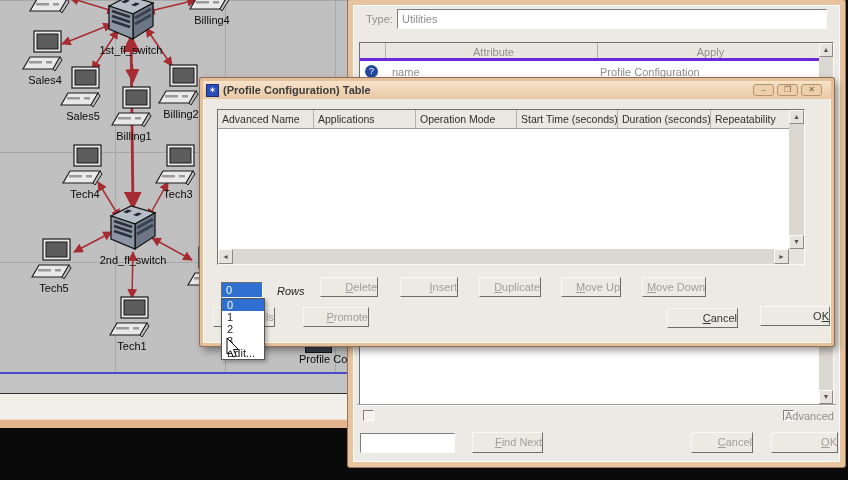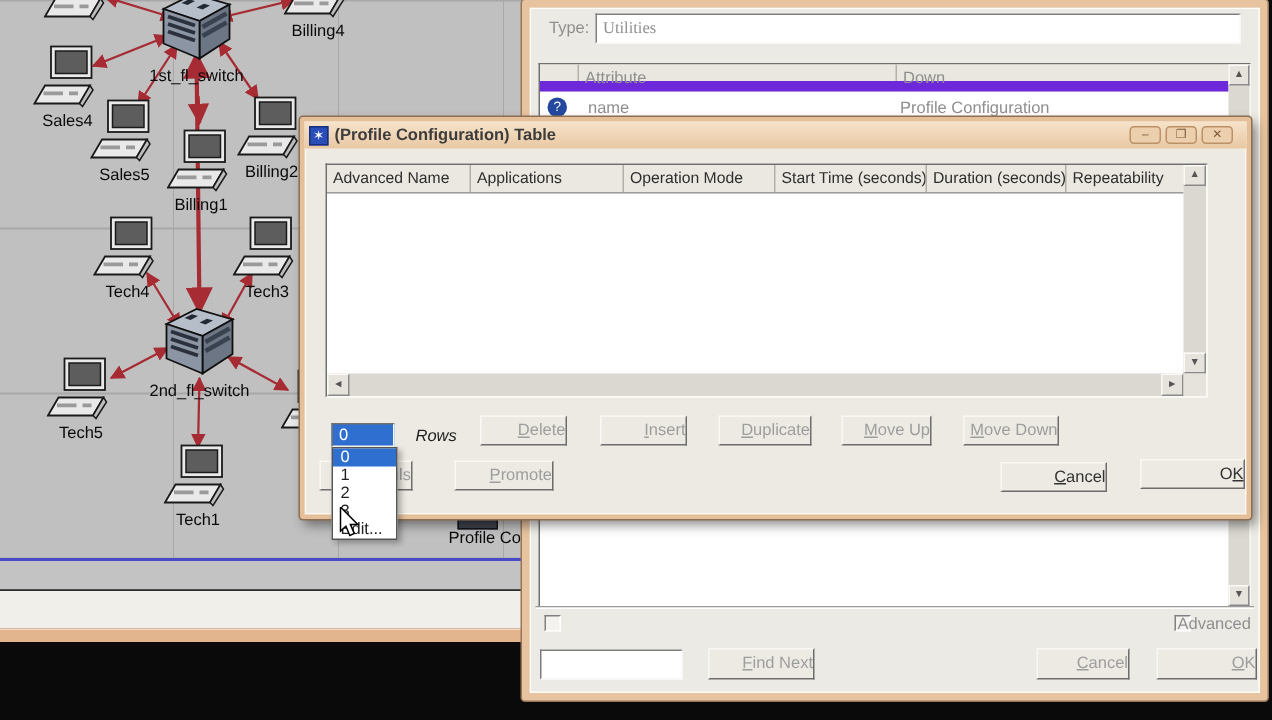--- a/index.html
+++ b/index.html
@@ -20,21 +20,21 @@
   .ws-tan{position:absolute;left:0;top:419px;width:360px;height:9px;background:#e2b58f;border-top:1px solid #f3dcc2;z-index:1;}
 
   .net-links{position:absolute;left:0;top:0;z-index:2;}
   .node{position:absolute;width:72px;text-align:center;z-index:3;}
   .node-label{font-size:11px;color:#0a0a0a;line-height:12px;white-space:nowrap;}
   .profile-node-icon{position:absolute;left:305px;top:339px;width:27px;height:14px;background:#3c424b;
      border:1px solid #14161a;z-index:2;}
   .profile-node-label{position:absolute;left:299px;top:353px;width:60px;font-size:11px;color:#0a0a0a;z-index:2;white-space:nowrap;overflow:hidden;}
 
   
-  .sunken{border:1px solid;border-color:#7d7d7d #fbfaf7 #fbfaf7 #7d7d7d;background:#fff;font-family:Liberation Serif, serif;}
+  .sunken{border:1px solid;border-color:#7d7d7d #fbfaf7 #fbfaf7 #7d7d7d;background:#fff;}
   .btn{position:absolute;background:#edeae3;border:1px solid;border-color:#f9f7f3 #6d6d6d #6d6d6d #f9f7f3;
        text-align:right;font-size:11px;color:#333;padding-top:3px;}
   .btn.disabled{color:#9e9e9e;}
   .scroll-arrow{position:absolute;background:#e6e3dc;border:1px solid;border-color:#fbfaf7 #8a8a8a #8a8a8a #fbfaf7;
        font-size:7px;line-height:11px;text-align:center;color:#555;}
   .chk{position:absolute;width:11px;height:11px;background:#f4f2ee;border:1px solid;border-color:#808080 #ffffff #ffffff #808080;}
   .gray{color:#8f8f8f;}
   u{text-decoration:underline;}
 
   
@@ -75,21 +75,21 @@
      border:1px solid #555;box-shadow:2px 2px 4px rgba(0,0,0,.3);}
   .dropitem{height:12px;line-height:12px;padding-left:5px;font-size:11px;color:#222;}
   .dropitem.sel{background:#2e6fd0;color:#fff;}
 
   .cursor{position:absolute;left:226px;top:338px;z-index:50;}
 
   
   .btable{position:absolute;left:6px;top:37px;width:475px;height:363px;background:#fff;
      border:1px solid;border-color:#6f6f6f #fbfaf7 #fbfaf7 #6f6f6f;}
   .btable-hdr{position:absolute;left:0;top:0;right:14px;height:18px;background:#eae7e0;
-     border-bottom:7px solid #6d28d9;display:flex;}
+     border-bottom:3px solid #6d28d9;display:flex;text-align:center;}
   .bhcell{border-right:1px solid #b3b0aa;padding:3px 0 0 4px;font-size:11px;color:#8f8f8f;white-space:nowrap;}
   .bvscroll{position:absolute;top:0;right:0;width:14px;bottom:0;background:#dbd8d1;}
   .qicon{position:absolute;width:13px;height:13px;border-radius:50%;background:#24489e;color:#fff;
      font-size:9px;line-height:13px;text-align:center;}
   .sep{position:absolute;left:4px;top:399px;width:479px;height:2px;
      border-top:1px solid #9a9a9a;border-bottom:1px solid #fff;}
 </style>
 </head>
 <body>
 
@@ -230,21 +230,21 @@
 
   <div class="back-dialog">
     <div class="inner">
       <div class="gray" style="position:absolute;left:13px;top:8px">Type:</div>
       <div class="sunken gray" style="position:absolute;left:44px;top:4px;width:430px;height:20px;padding:3px 4px">Utilities</div>
 
       <div class="btable">
         <div class="btable-hdr">
           <div class="bhcell" style="width:26px"></div>
           <div class="bhcell" style="width:212px">Attribute</div>
-          <div class="bhcell" style="flex:1;border-right:none">Down</div>
+          <div class="bhcell" style="flex:1;border-right:none">Apply</div>
         </div>
         <div class="qicon" style="left:5px;top:22px">?</div>
         <div class="gray" style="position:absolute;left:32px;top:23px">name</div>
         <div class="gray" style="position:absolute;left:240px;top:23px">Profile Configuration</div>
         <div class="bvscroll">
           <div class="scroll-arrow" style="left:0;top:0;width:14px;height:14px">▲</div>
           <div class="scroll-arrow" style="left:0;bottom:0;width:14px;height:14px">▼</div>
         </div>
       </div>
 

